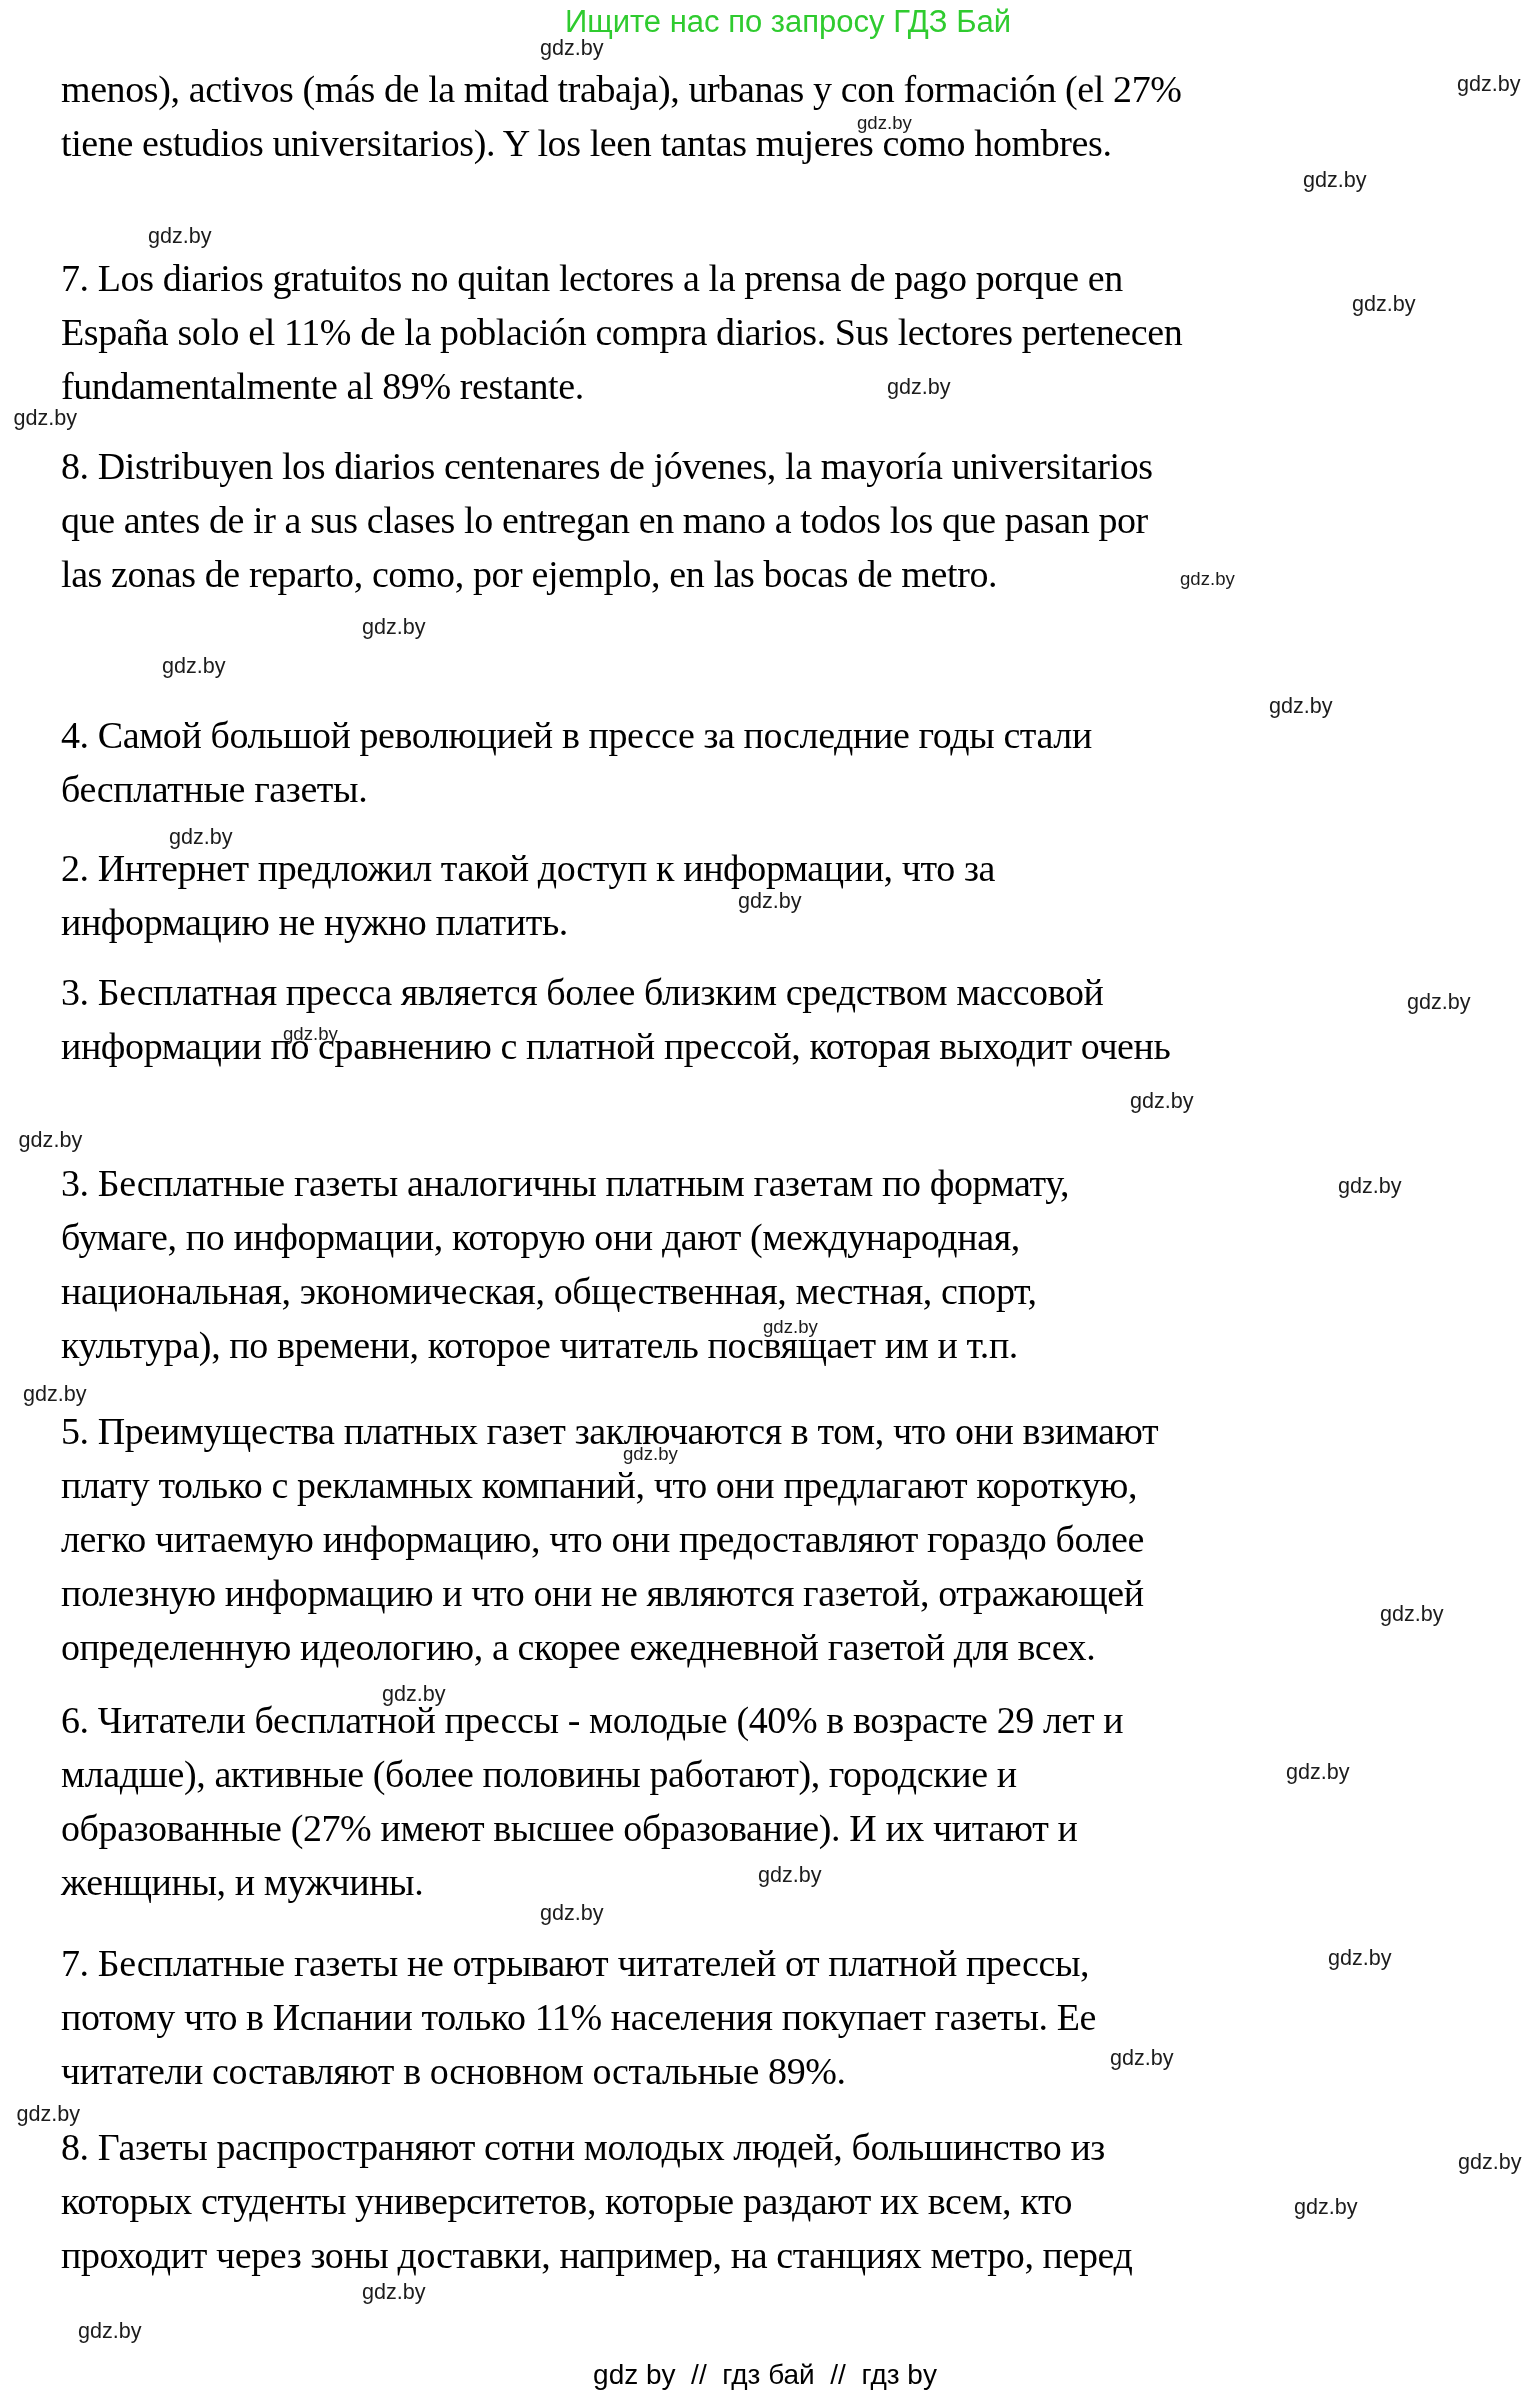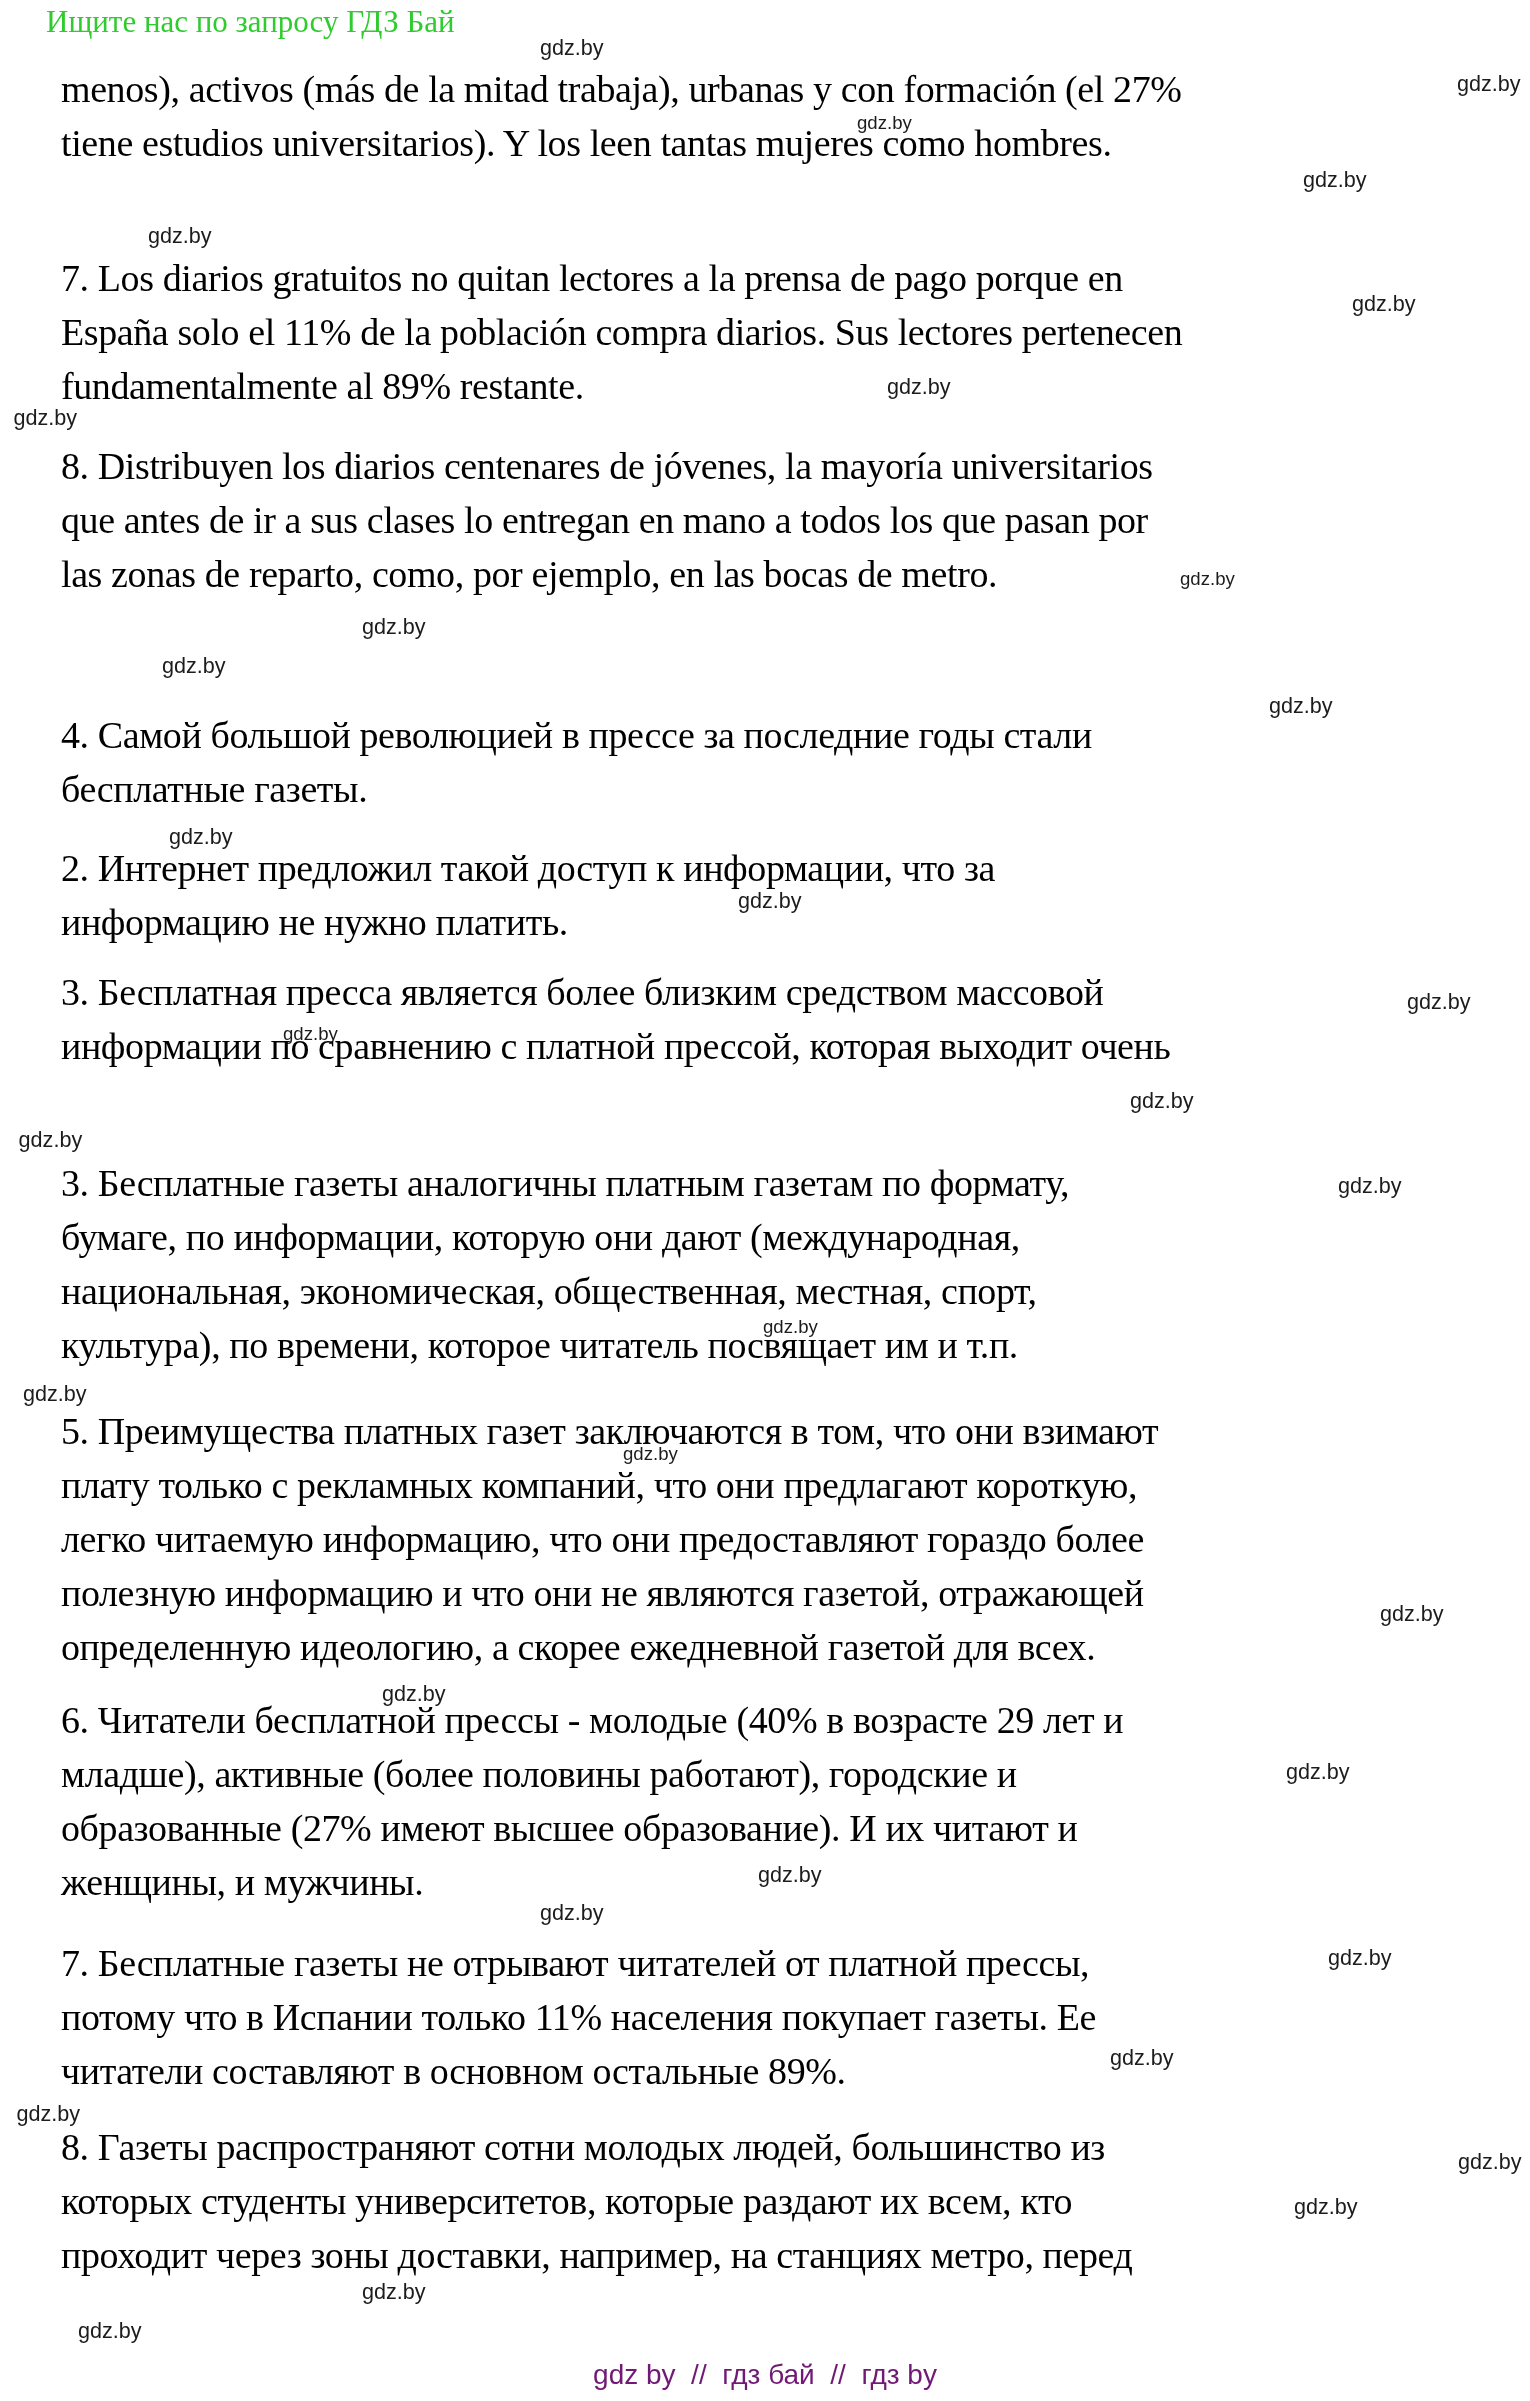--- a/index.html
+++ b/index.html
@@ -8,35 +8,36 @@
     width:1530px;
     height:2401px;
     background:#ffffff;
     overflow:hidden;
     font-family:"Liberation Serif", serif;
     color:#000000;
   }
   .header-banner{
     position:absolute;
     top:1.5px; left:0; right:0;
-    font-family:Liberation Serif, serif;
+    text-align:center;
+    font-family:Liberation Sans, sans-serif;
     font-size:31px;
     line-height:39px;
     color:#2FCB2F;
     white-space:pre;
     padding-left:46px;
   }
   .footer-banner{
     position:absolute;
     top:2357px; left:0; right:0;
     text-align:center;
     font-family:"Liberation Sans", sans-serif;
     font-size:28px;
     line-height:36px;
-    color:#701a75;
+    color:#000000;
     white-space:pre;
   }
   .para{
     position:absolute;
     left:61px;
     width:1439px;
   }
   .line{
     font-size:38px;
     line-height:54px;

